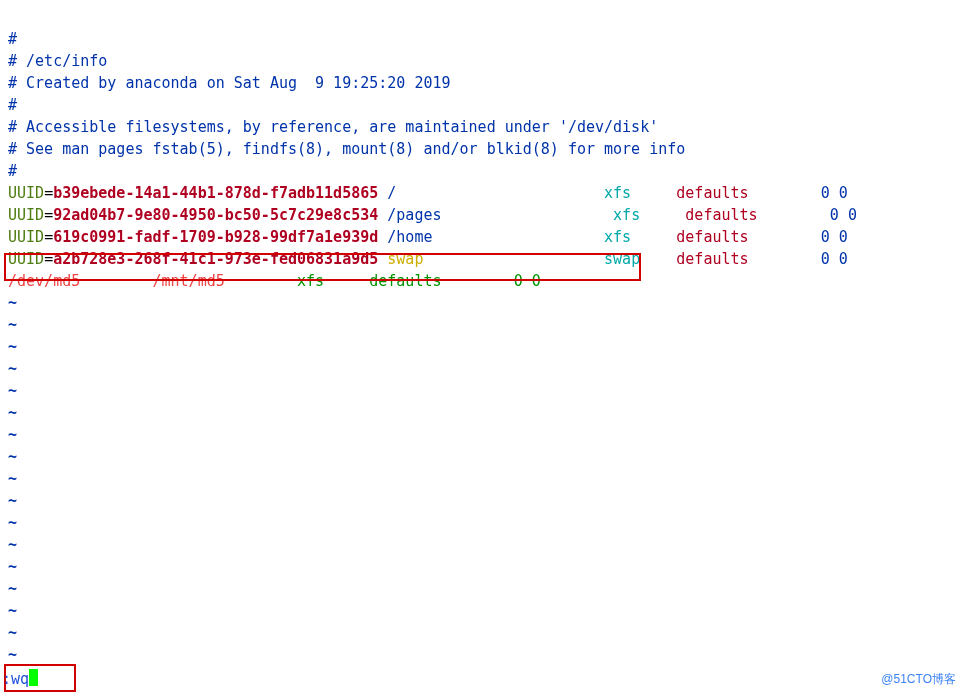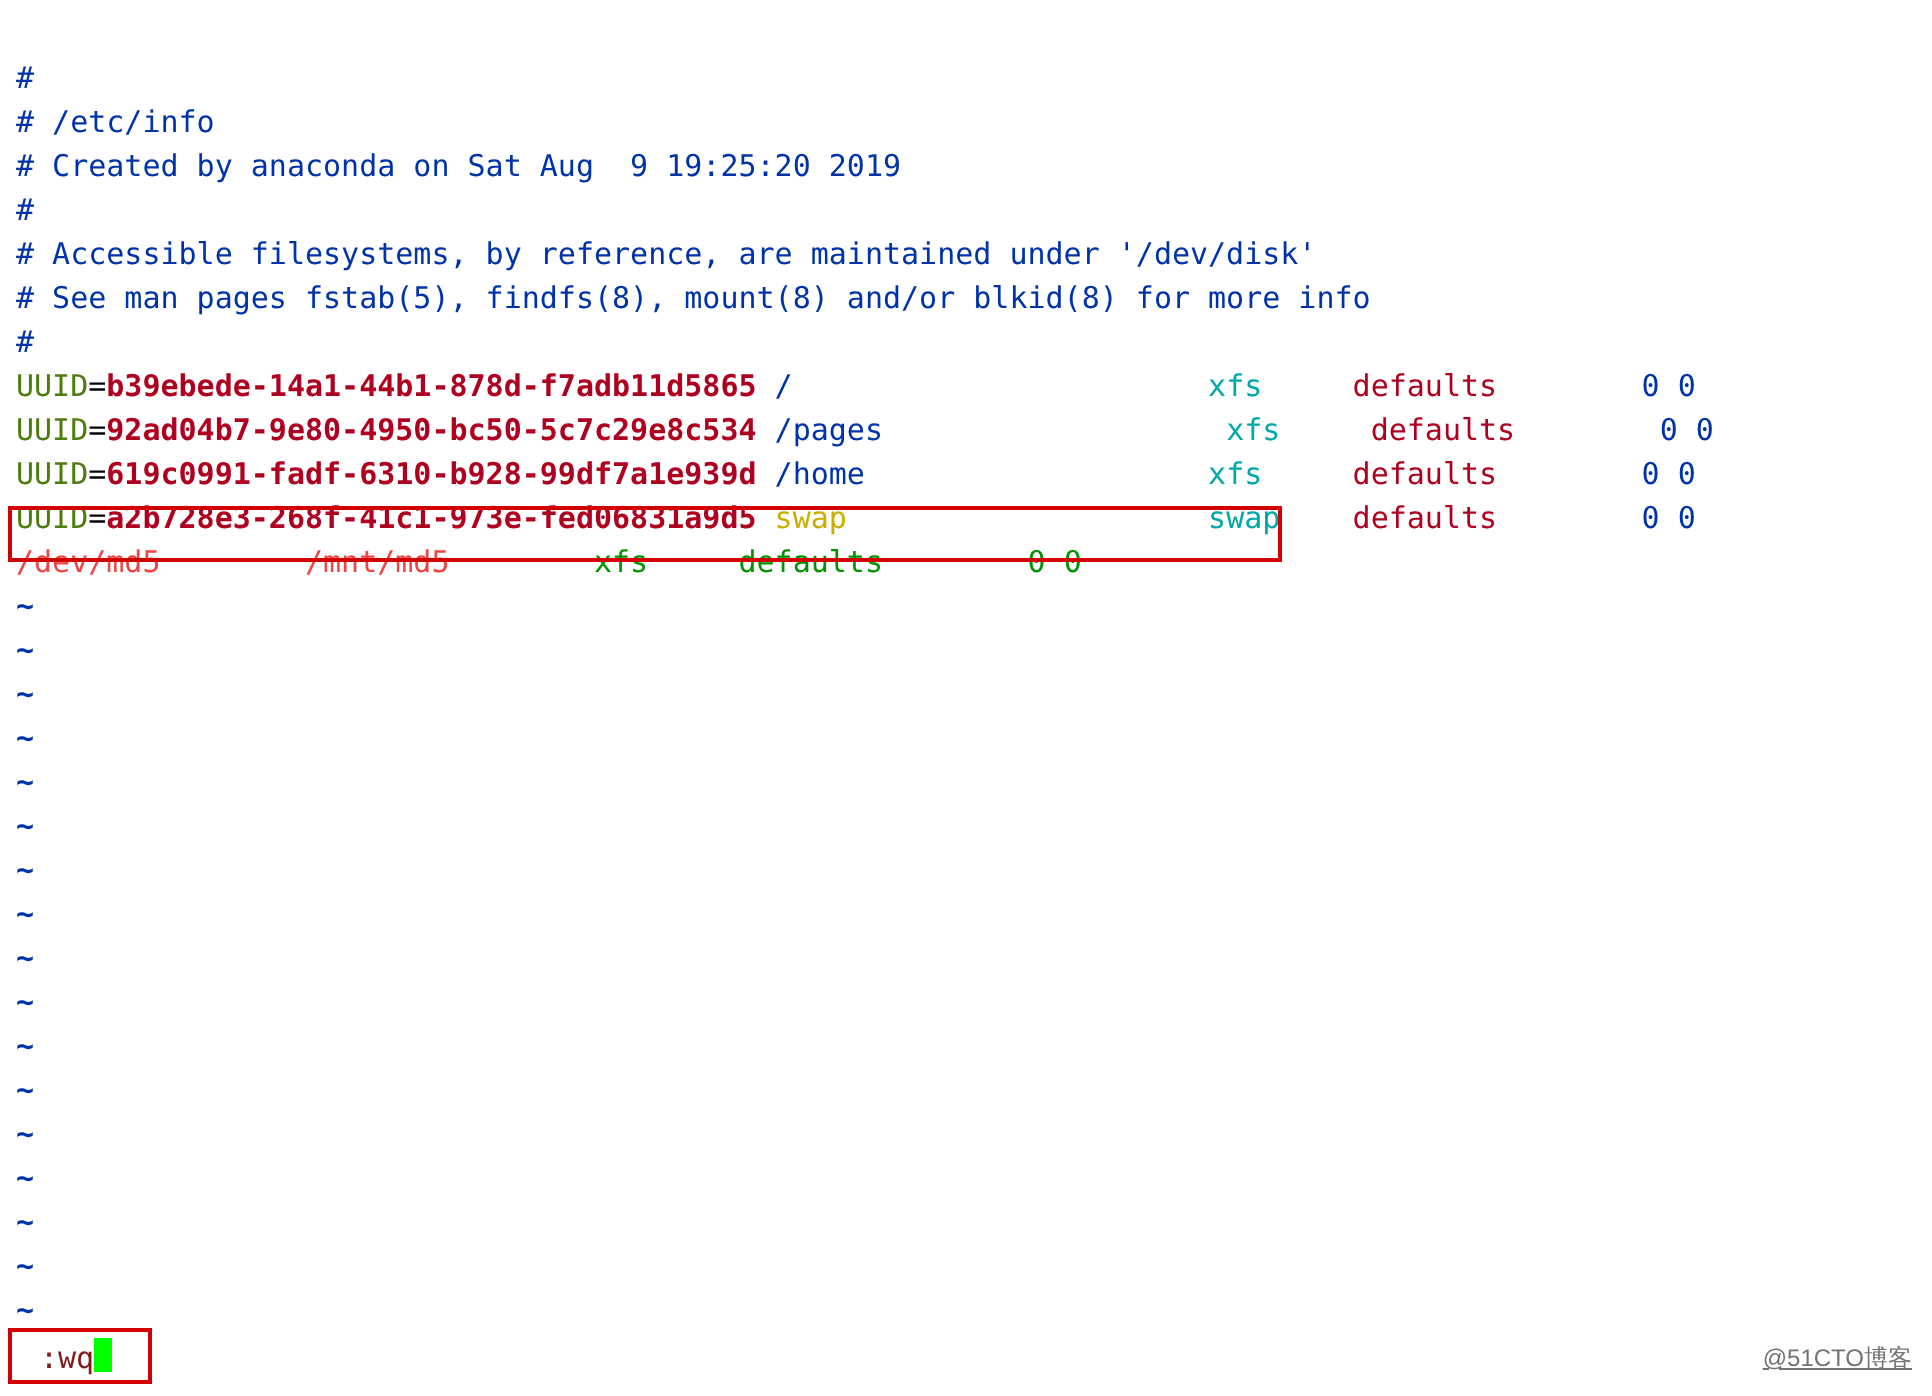--- a/index.html
+++ b/index.html
@@ -46,55 +46,54 @@
     border:2px solid #d30000;
     bottom:6px;
     left:4px;
     width:68px;
     height:24px;
     pointer-events:none;
   }
   .cmdline{
     position:absolute;
     bottom:8px;
-    left:20px;
+    left:2px;
     white-space:pre;
-    color:#7f1d1d;
+    color:#1d4ed8;
   }
   .cursor{
     display:inline-block;
     width:9px;height:17px;
     background:#00ff00;
     vertical-align:baseline;
     transform:translateY(2px);
   }
   .watermark{
     position:absolute;
     right:10px;
     bottom:8px;
-    color:#737373;
+    color:#3b82f6;
     font-family:Arial,Helvetica,sans-serif;
     font-size:12px;
-    text-decoration:underline;
   }
 </style>
 </head>
 <body>
 
 <div class="editor">
 <span class="c-comment">#</span>
 <span class="c-comment"># /etc/info</span>
 <span class="c-comment"># Created by anaconda on Sat Aug  9 19:25:20 2019</span>
 <span class="c-comment">#</span>
 <span class="c-comment"># Accessible filesystems, by reference, are maintained under '/dev/disk'</span>
 <span class="c-comment"># See man pages fstab(5), findfs(8), mount(8) and/or blkid(8) for more info</span>
 <span class="c-comment">#</span>
 <span class="c-uuid-key">UUID</span><span class="c-eq">=</span><span class="c-uuid-val">b39ebede-14a1-44b1-878d-f7adb11d5865</span> <span class="c-mount">/</span>                       <span class="c-fs">xfs</span>     <span class="c-defs">defaults</span>        <span class="c-num">0</span> <span class="c-num">0</span>
 <span class="c-uuid-key">UUID</span><span class="c-eq">=</span><span class="c-uuid-val">92ad04b7-9e80-4950-bc50-5c7c29e8c534</span> <span class="c-mount">/pages</span>                   <span class="c-fs">xfs</span>     <span class="c-defs">defaults</span>        <span class="c-num">0</span> <span class="c-num">0</span>
-<span class="c-uuid-key">UUID</span><span class="c-eq">=</span><span class="c-uuid-val">619c0991-fadf-6310-b928-99df7a1e939d</span> <span class="c-mount">/home</span>                   <span class="c-fs">xfs</span>     <span class="c-defs">defaults</span>        <span class="c-num">0</span> <span class="c-num">0</span>
+<span class="c-uuid-key">UUID</span><span class="c-eq">=</span><span class="c-uuid-val">619c0991-fadf-1709-b928-99df7a1e939d</span> <span class="c-mount">/home</span>                   <span class="c-fs">xfs</span>     <span class="c-defs">defaults</span>        <span class="c-num">0</span> <span class="c-num">0</span>
 <span class="c-uuid-key">UUID</span><span class="c-eq">=</span><span class="c-uuid-val">a2b728e3-268f-41c1-973e-fed06831a9d5</span> <span class="c-swap">swap</span>                    <span class="c-swapfs">swap</span>    <span class="c-defs">defaults</span>        <span class="c-num">0</span> <span class="c-num">0</span>
 <span class="c-plain">/dev/md5</span>        <span class="c-plain">/mnt/md5</span>        <span class="c-green">xfs</span>     <span class="c-green">defaults</span>        <span class="c-green">0</span> <span class="c-green">0</span>
 <span class="tilde">~</span>
 <span class="tilde">~</span>
 <span class="tilde">~</span>
 <span class="tilde">~</span>
 <span class="tilde">~</span>
 <span class="tilde">~</span>
 <span class="tilde">~</span>
 <span class="tilde">~</span>

